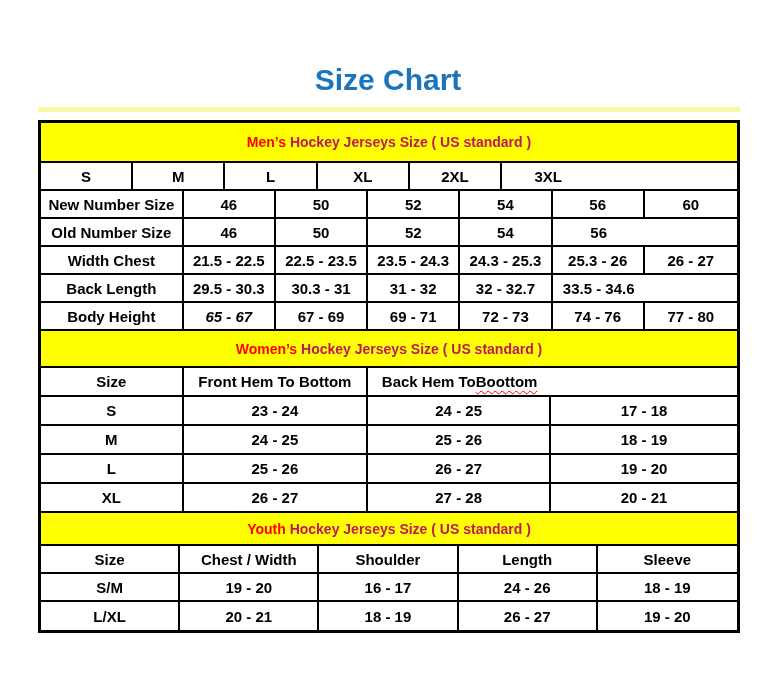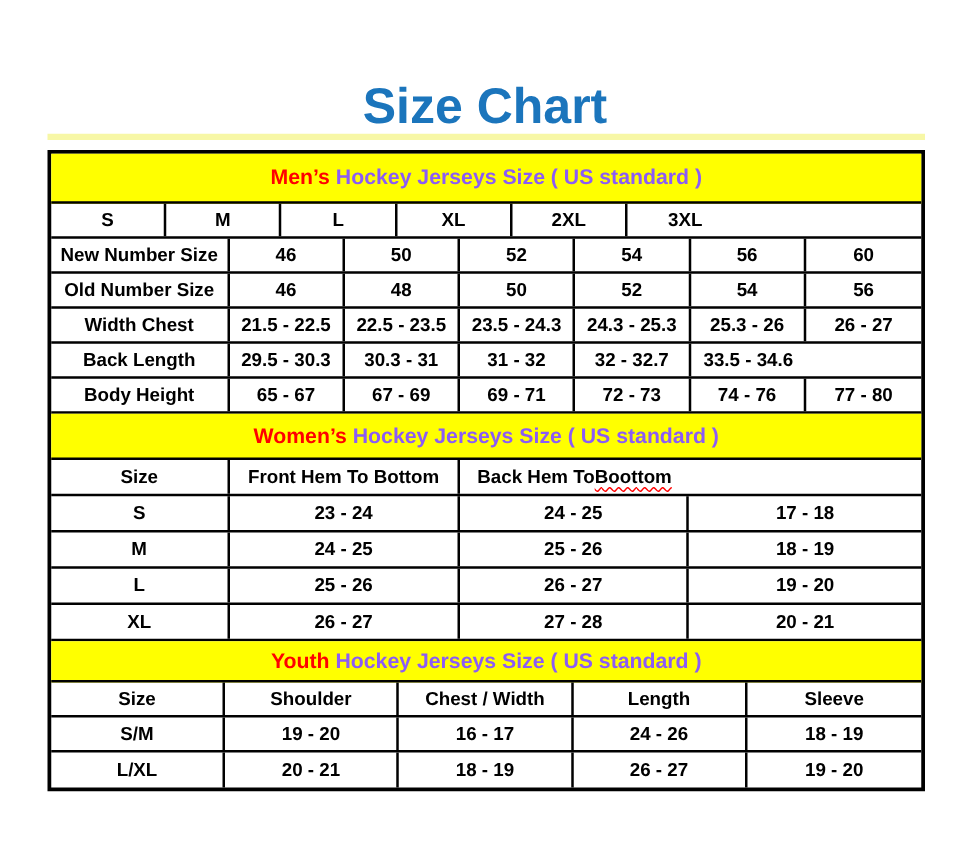--- a/index.html
+++ b/index.html
@@ -12,21 +12,21 @@
     overflow: hidden;
   }
   .page-title {
     position: absolute;
     top: 63px;
     left: 0;
     width: 776px;
     text-align: center;
     font-family: "Liberation Sans", sans-serif;
     font-weight: 700;
-    font-size: 40px;
+    font-size: 30px;
     color: var(--title-blue, #1B75BC);
   }
   .pale-strip {
     position: absolute;
     left: 38px;
     top: 107px;
     width: 702px;
     height: 5px;
     background: var(--pale-strip, #F7F7A6);
   }
@@ -40,26 +40,26 @@
     background: #ffffff;
   }
   .band {
     display: flex;
     align-items: center;
     justify-content: center;
     box-sizing: border-box;
     background: var(--band-yellow, #FFFF00);
     border-bottom: 2px solid var(--border-black, #000);
     font-weight: 700;
-    font-size: 17px;
+    font-size: 14px;
     color: #000;
     white-space: pre;
   }
   .band .hl { color: var(--accent-red, #FF0000); white-space: pre; }
-  .band .rest { color: #8b5cf6; white-space: pre; }
+  .band .rest { color: #be185d; white-space: pre; }
   .row {
     display: flex;
     box-sizing: border-box;
     border-bottom: 2px solid var(--border-black, #000);
   }
   .row.last { border-bottom: none; }
   .cell {
     display: flex;
     align-items: center;
     justify-content: center;
@@ -102,21 +102,20 @@
         <div class="cell" style="width: 13.25%;">46</div>
         <div class="cell" style="width: 13.25%;">50</div>
         <div class="cell" style="width: 13.25%;">52</div>
         <div class="cell" style="width: 13.25%;">54</div>
         <div class="cell" style="width: 13.25%;">56</div>
         <div class="cell" style="width: 13.25%;">60</div>
       </div>
       <div class="row" style="height: 28px;">
         <div class="cell" style="width: 20.5%;">Old Number Size</div>
         <div class="cell" style="width: 13.25%;">46</div>
-        <div class="cell" style="width: 13.25%;">48</div>
         <div class="cell" style="width: 13.25%;">50</div>
         <div class="cell" style="width: 13.25%;">52</div>
         <div class="cell" style="width: 13.25%;">54</div>
         <div class="cell" style="width: 13.25%;">56</div>
       </div>
       <div class="row" style="height: 28px;">
         <div class="cell" style="width: 20.5%;">Width Chest</div>
         <div class="cell" style="width: 13.25%;">21.5 - 22.5</div>
         <div class="cell" style="width: 13.25%;">22.5 - 23.5</div>
         <div class="cell" style="width: 13.25%;">23.5 - 24.3</div>
@@ -127,21 +126,21 @@
       <div class="row" style="height: 28px;">
         <div class="cell" style="width: 20.5%;">Back Length</div>
         <div class="cell" style="width: 13.25%;">29.5 - 30.3</div>
         <div class="cell" style="width: 13.25%;">30.3 - 31</div>
         <div class="cell" style="width: 13.25%;">31 - 32</div>
         <div class="cell" style="width: 13.25%;">32 - 32.7</div>
         <div class="cell" style="width: 13.25%;">33.5 - 34.6</div>
       </div>
       <div class="row" style="height: 28px;">
         <div class="cell" style="width: 20.5%;">Body Height</div>
-        <div class="cell" style="width: 13.25%;">65 - 67</div>
+        <div class="cell" style="width: 13.25%; font-style: italic;">65 - 67</div>
         <div class="cell" style="width: 13.25%;">67 - 69</div>
         <div class="cell" style="width: 13.25%;">69 - 71</div>
         <div class="cell" style="width: 13.25%;">72 - 73</div>
         <div class="cell" style="width: 13.25%;">74 - 76</div>
         <div class="cell" style="width: 13.25%;">77 - 80</div>
       </div>
       <div class="band" style="height: 37px;"><span class="hl">Women’s</span><span class="rest"> Hockey Jerseys Size ( US standard )</span></div>
       <div class="row" style="height: 29px;">
         <div class="cell" style="width: 20.5%;">Size</div>
         <div class="cell" style="width: 26.5%;">Front Hem To Bottom</div>
@@ -170,22 +169,22 @@
       </div>
       <div class="row" style="height: 29px;">
         <div class="cell" style="width: 20.5%;">XL</div>
         <div class="cell" style="width: 26.5%;">26 - 27</div>
         <div class="cell" style="width: 26.3%;">27 - 28</div>
         <div class="cell" style="width: 26.7%;">20 - 21</div>
       </div>
       <div class="band" style="height: 33px;"><span class="hl">Youth</span><span class="rest"> Hockey Jerseys Size ( US standard )</span></div>
       <div class="row" style="height: 28px;">
         <div class="cell" style="width: 20%;">Size</div>
+        <div class="cell" style="width: 20%;">Chest / Width</div>
         <div class="cell" style="width: 20%;">Shoulder</div>
-        <div class="cell" style="width: 20%;">Chest / Width</div>
         <div class="cell" style="width: 20%;">Length</div>
         <div class="cell" style="width: 20%;">Sleeve</div>
       </div>
       <div class="row" style="height: 28px;">
         <div class="cell" style="width: 20%;">S/M</div>
         <div class="cell" style="width: 20%;">19 - 20</div>
         <div class="cell" style="width: 20%;">16 - 17</div>
         <div class="cell" style="width: 20%;">24 - 26</div>
         <div class="cell" style="width: 20%;">18 - 19</div>
       </div>

